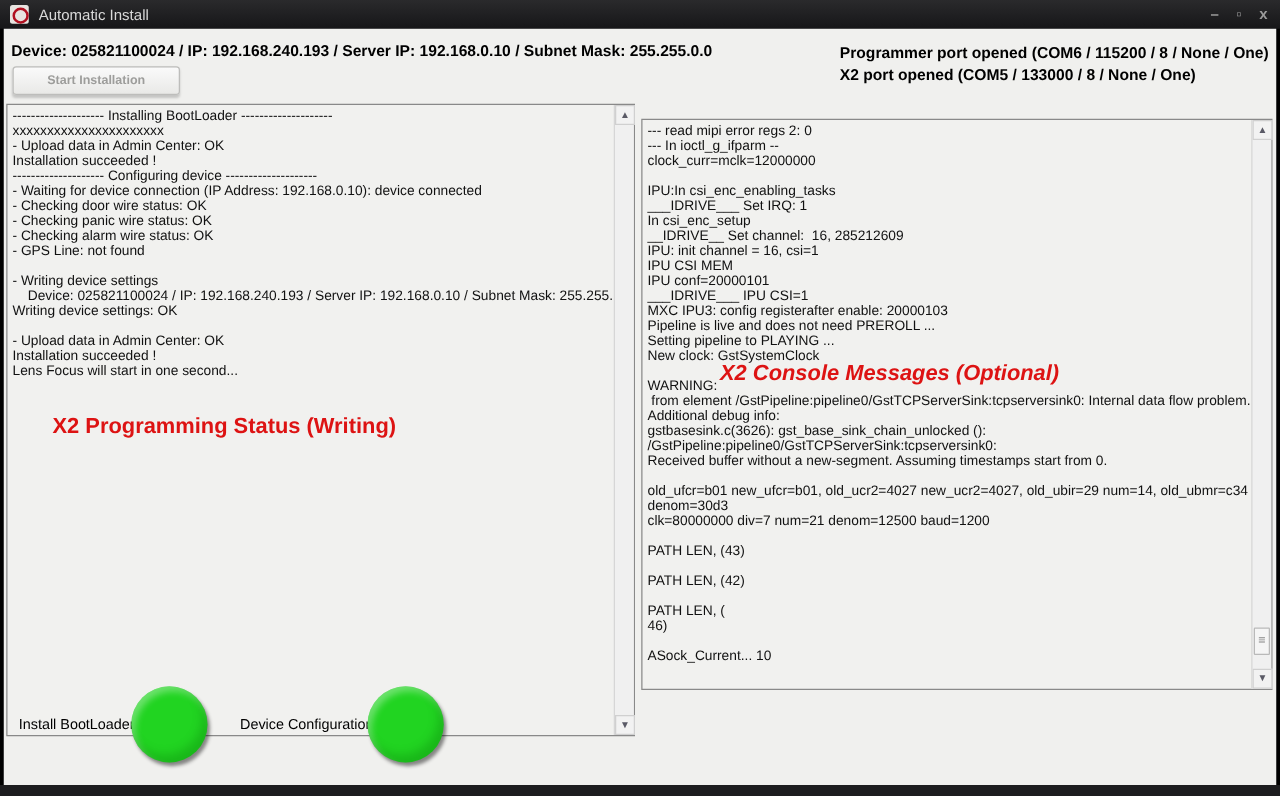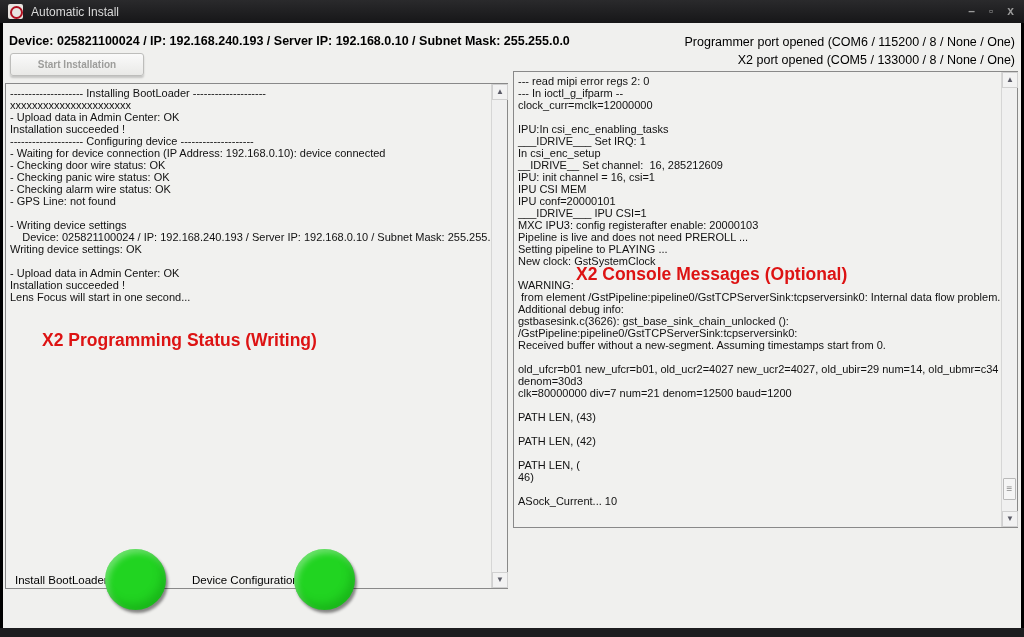--- a/index.html
+++ b/index.html
@@ -19,41 +19,41 @@
   .title-text { color:#d9d9d9; font-size:12px; margin-left:8px; }
   .win-controls { position:absolute; right:10px; top:0; height:23px; display:flex;
                   align-items:center; gap:14px; color:#9a9a9a; font-size:12px; font-weight:bold; }
   .win-btn { cursor:default; line-height:23px; }
 
   
   .content { position:absolute; left:3px; top:23px; width:1018px; height:605px;
              background:#f0f0ee; }
 
   .hdr-left { position:absolute; left:6px; top:11px; font-size:12.5px; font-weight:bold; color:#000; }
-  .hdr-right { position:absolute; right:6px; top:10px; text-align:right; font-size:12.5px;
-               font-weight:normal; color:#000; line-height:18px; }
+  .hdr-right { position:absolute; right:6px; top:10px; font-size:12.5px;
+               font-weight:bold; color:#000; line-height:18px; }
 
   .start-btn { position:absolute; left:7px; top:30px; width:134px; height:23px;
                background:linear-gradient(#fafafa,#e9e9e7); border:1px solid #bdbdbb;
                border-radius:3px; color:#9d9d9b; font-size:10px; font-weight:bold;
                box-shadow:0 2px 2px rgba(0,0,0,0.18); }
 
   
   .panel { position:absolute; background:#f1f1ef; border:1px solid #898989; }
   .panel-left  { left:2px;  top:60px; width:503px; height:506px; }
-  .panel-right { left:510px; top:48px; width:505px; height:457px; }
+  .panel-right { left:510px; top:72px; width:505px; height:457px; }
 
   .console { position:absolute; left:0; top:0; right:17px; bottom:0; overflow:hidden;
              padding:3px 0 0 4px; font-family:"Liberation Sans", sans-serif;
              font-size:11px; line-height:12px; color:#111; white-space:pre; }
 
   .annotation { position:absolute; font-size:17.5px; font-weight:bold;
                 font-family:"Liberation Sans", sans-serif; white-space:nowrap; }
   .ann-left  { left:36px; top:246px; }
-  .ann-right { left:62px; top:192px; }
+  .ann-right { left:62px; top:192px;font-style:italic; }
 
   
   .vscroll { position:absolute; top:0; right:0; bottom:0; width:16px;
              background:#f0f0f0; border-left:1px solid #d6d6d6; }
   .sb-btn { position:absolute; left:0; width:16px; height:16px; background:#f2f2f2;
             border:1px solid #d0d0d0; color:#5a5a66; font-size:8px; line-height:14px;
             text-align:center; }
   .sb-up { top:0; } .sb-down { bottom:0; }
   .sb-thumb { position:absolute; left:1px; width:13px; height:22px;
               background:#f5f5f5; border:1px solid #b9b9b9; border-radius:1px; }

